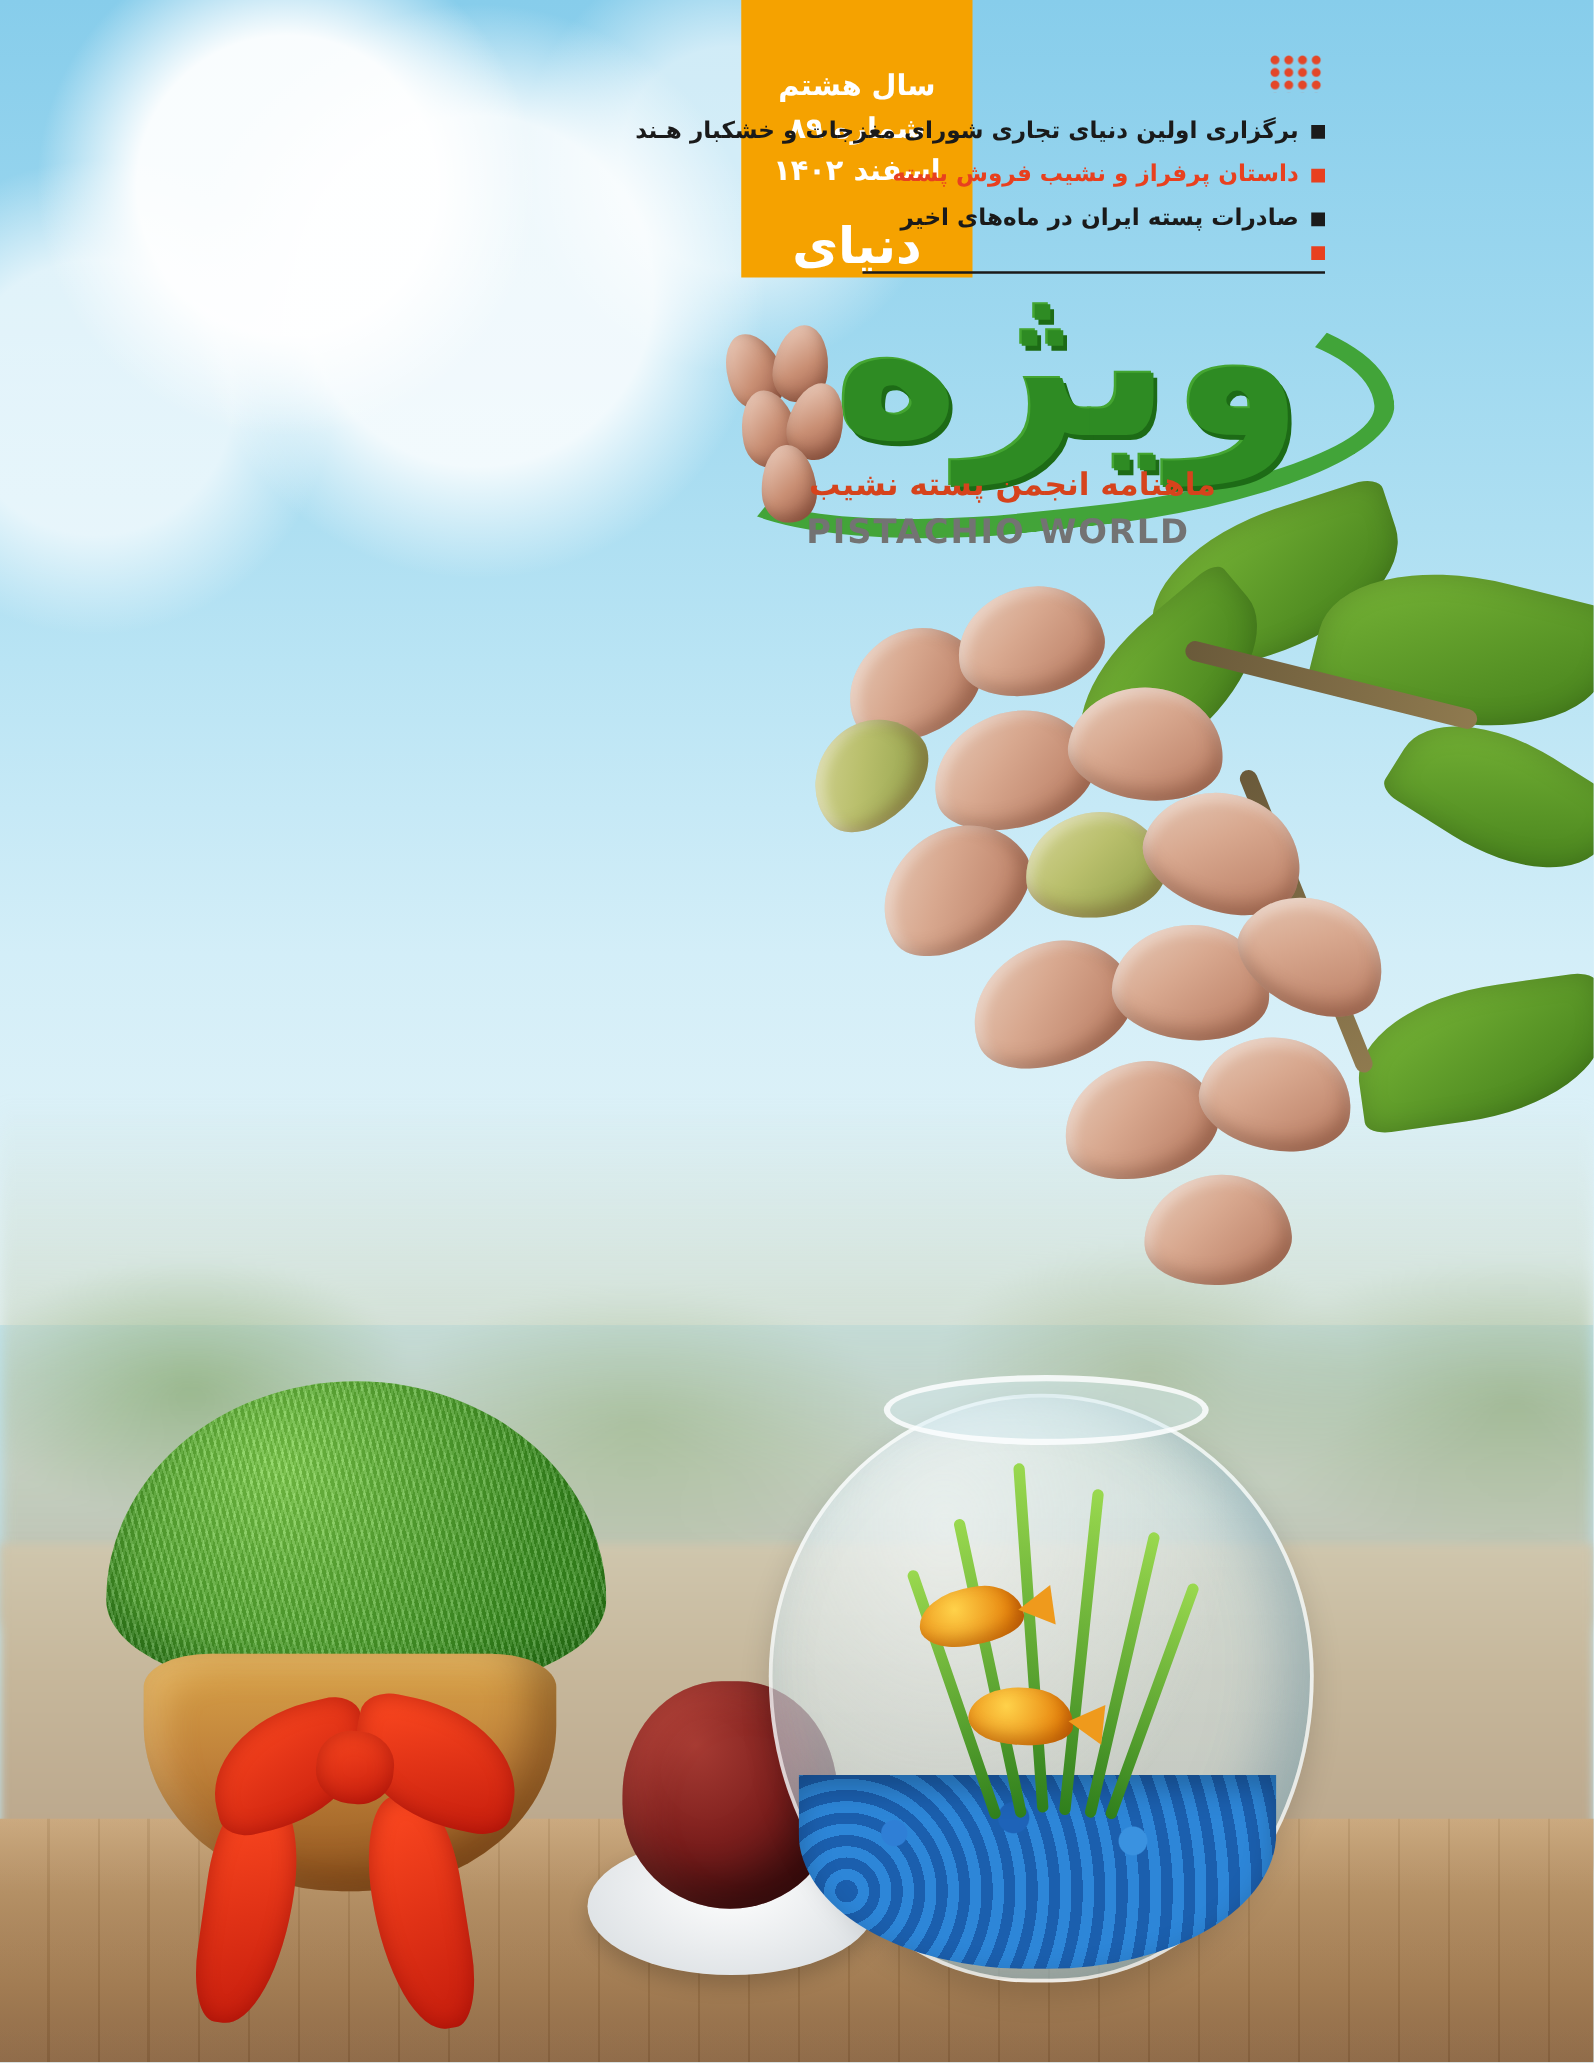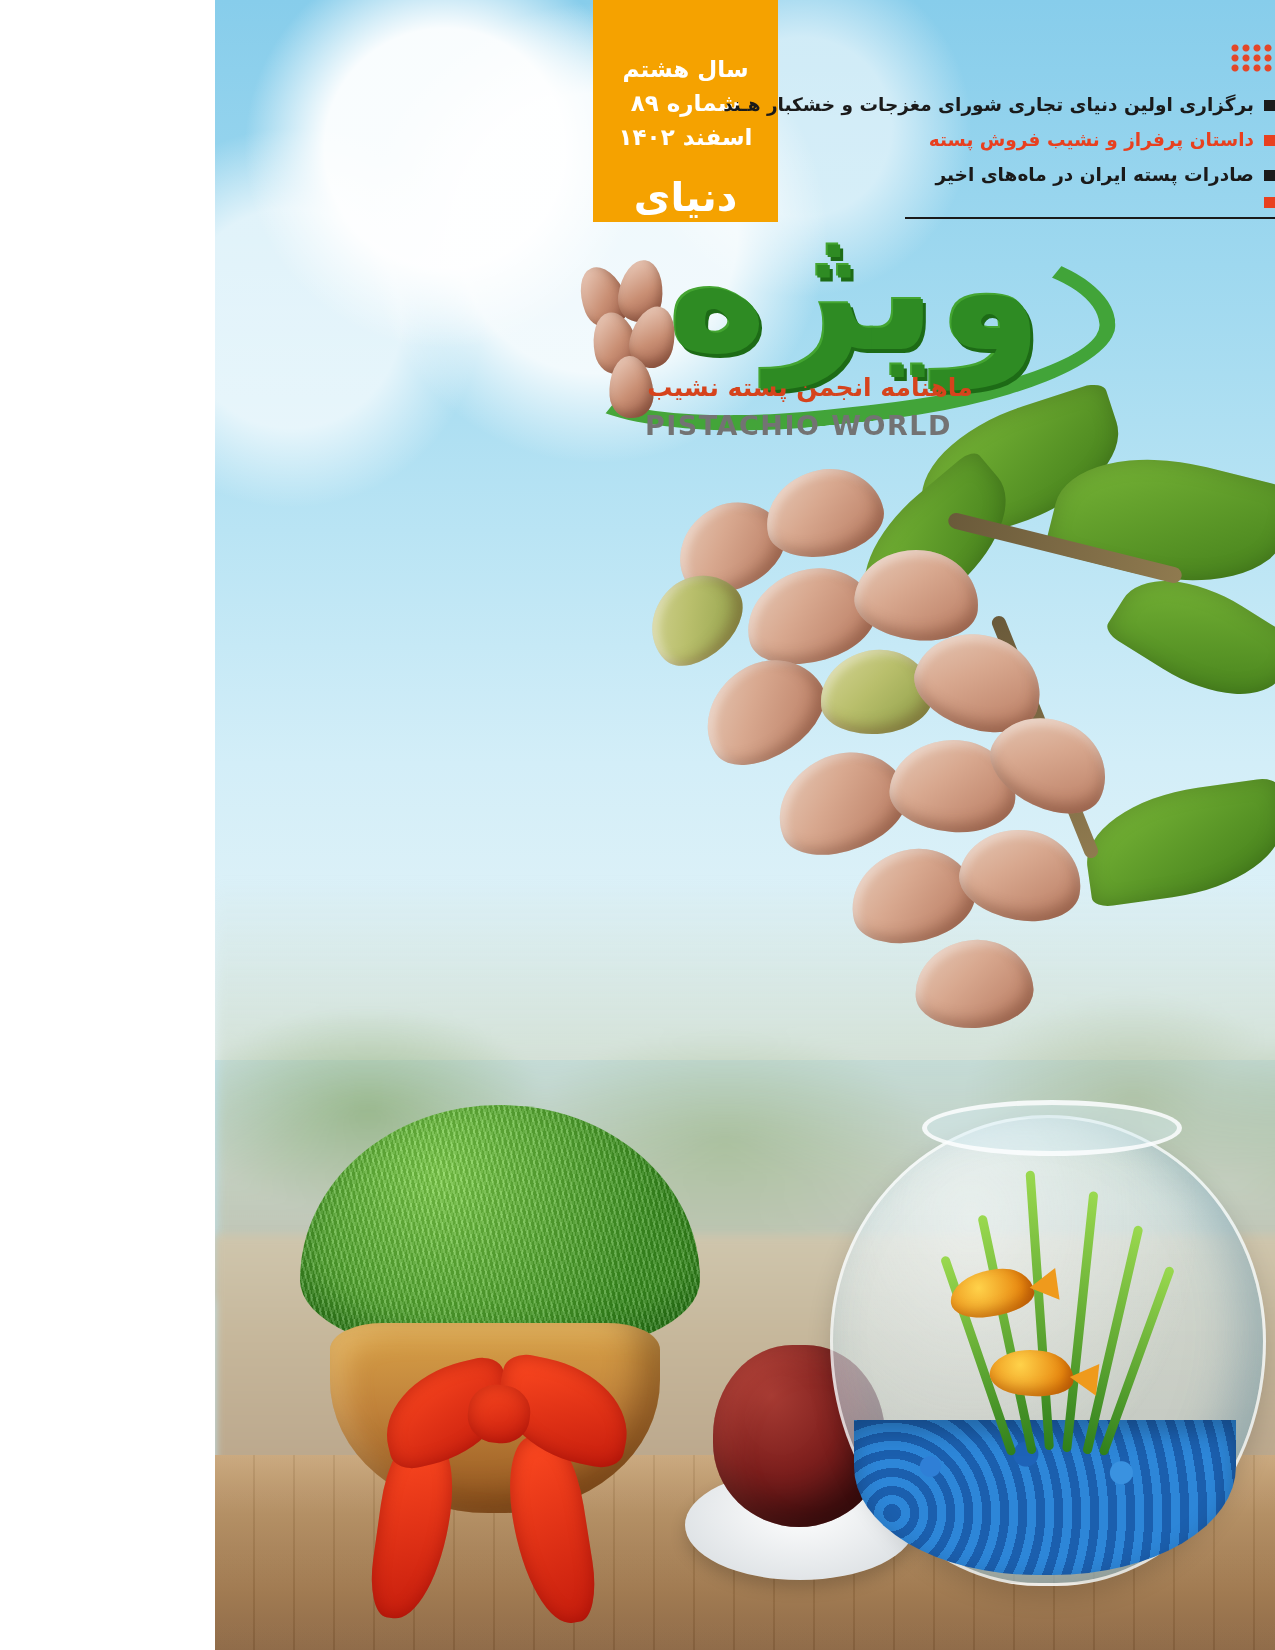--- a/index.html
+++ b/index.html
@@ -5,21 +5,21 @@
   html, body {
     margin: 0;
     padding: 0;
     background: #ffffff;
   }
   body {
     font-family: "DejaVu Sans", "Liberation Sans", sans-serif;
   }
   #cover {
     position: relative;
-    width: 1060px;
+    width: 1275px;
     height: 1650px;
     overflow: hidden;
     background: #bfe6f5;
   }
 
   
   .sky {
     position: absolute;
     left: 0; top: 0;
     width: 1275px; height: 1060px;

